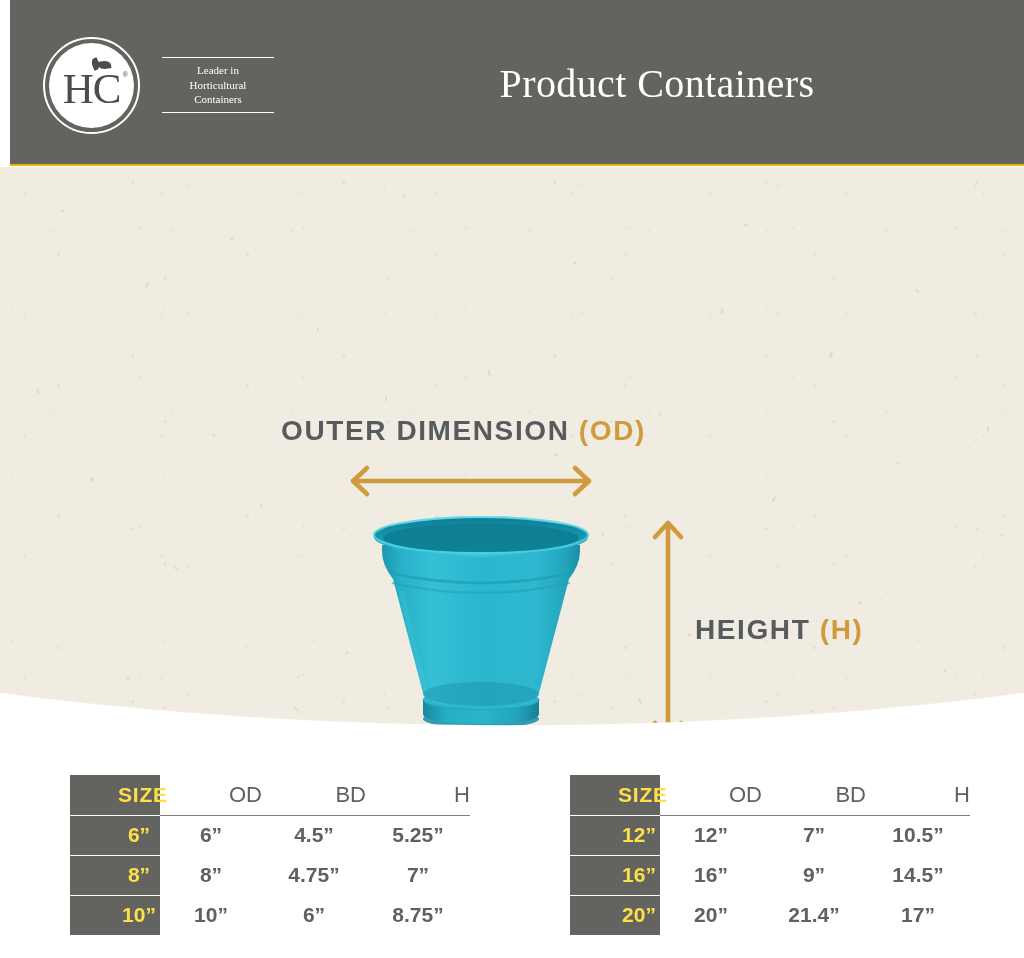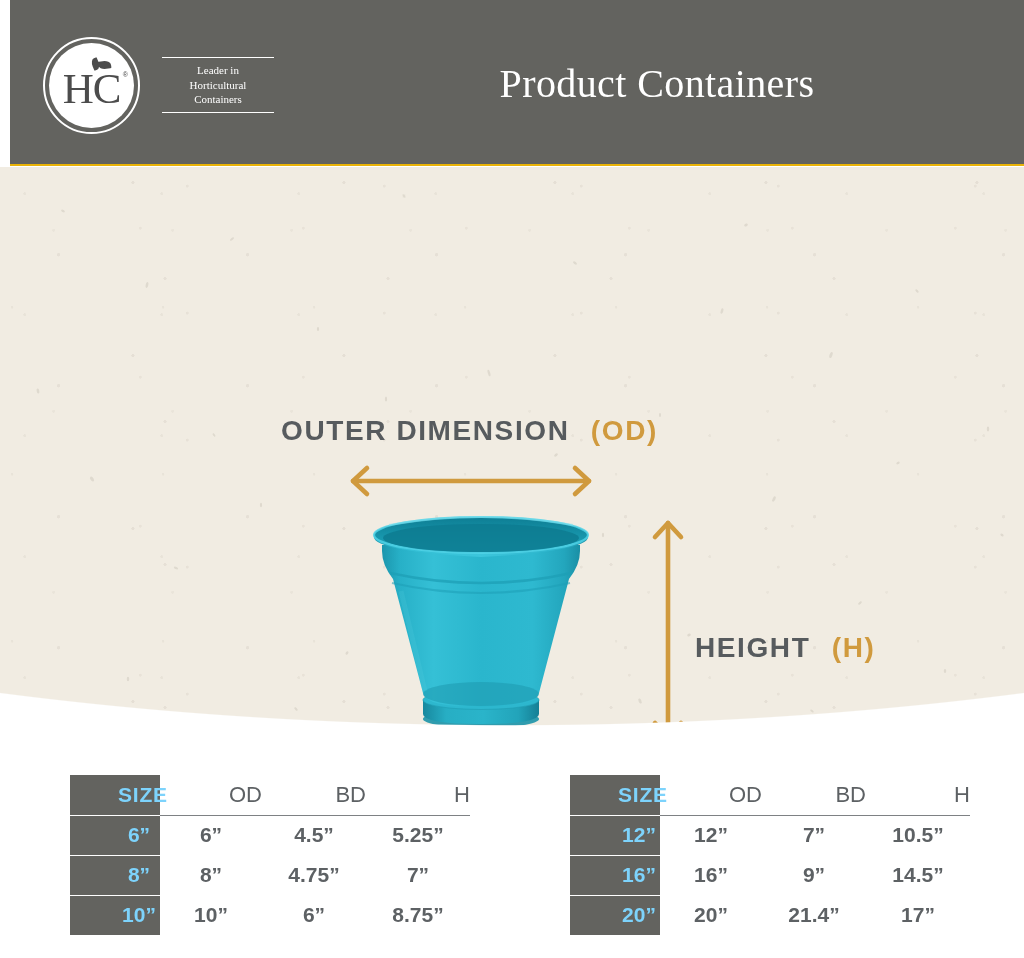--- a/index.html
+++ b/index.html
@@ -153,25 +153,25 @@
   
   .dim-label {
     position: absolute;
     font-family: "Liberation Sans", sans-serif;
     font-weight: bold;
     font-size: 28px;
     letter-spacing: 1.6px;
     color: #575b5e;
     white-space: nowrap;
   }
-  .dim-label .code { color: #d09a3e; margin-left: 12px; }
+  .dim-label .code { color: #d09a3e; }
 
   #label-od { left: 281px; top: 248px; }
   #label-bd { left: 299px; top: 634px; }
-  #label-h  { left: 695px; top: 465px; }
+  #label-h  { left: 695px; top: 447px; }
 
   
   .arrow-svg { position: absolute; overflow: visible; }
   #arrow-od { left: 345px; top: 296px; }
   #arrow-bd { left: 402px; top: 583px; }
   #arrow-h  { left: 650px; top: 348px; }
 
   
   #pot {
     position: absolute;
@@ -204,21 +204,21 @@
     padding: 0;
   }
   .dim-table col.c-size { width: 90px; }
   .dim-table col.c-od   { width: 102px; }
   .dim-table col.c-bd   { width: 104px; }
   .dim-table col.c-h    { width: 104px; }
 
   .dim-table th.size-head,
   .dim-table td.size-cell {
     background: #63635f;
-    color: #7dd3fc;
+    color: #fde047;
     padding-left: 48px;
   }
   .dim-table th.size-head { font-size: 21px; letter-spacing: .8px; }
 
   .dim-table thead th.col-head {
     font-weight: normal;
     font-size: 22px;
     color: #5d6164;
     border-bottom: 1.5px solid #7e8184;
     text-align: right;

